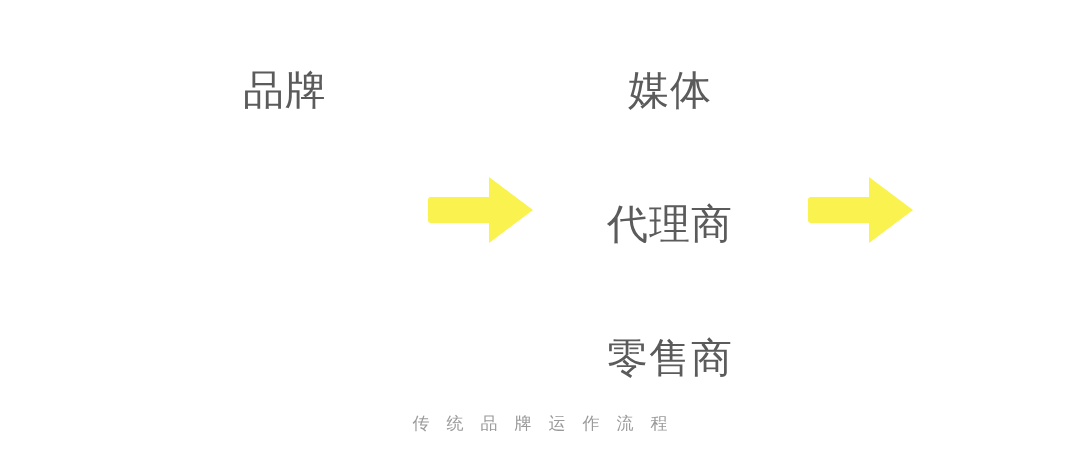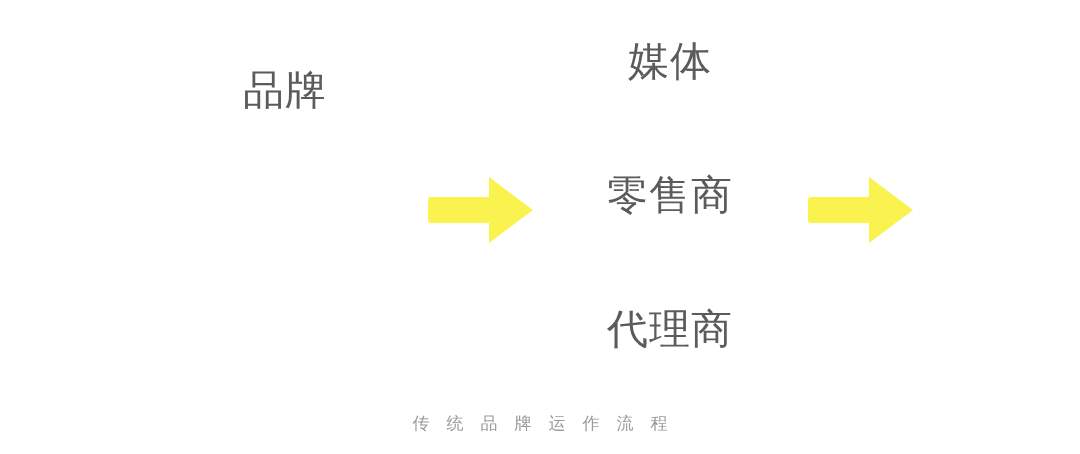--- a/index.html
+++ b/index.html
@@ -53,21 +53,21 @@
   
   .col-source {
     width: 260px;
     height: 280px;
   }
 
   
   .col-middle {
     width: 250px;
     height: 280px;
-    justify-content: flex-end;
+    justify-content: space-between;
     gap: 93px;
   }
 
   
   .col-target {
     width: 260px;
     height: 280px;
   }
 
   
@@ -110,22 +110,22 @@
     </div>
 
     <div class="col-arrow">
       <svg class="arrow-svg" width="110" height="68" viewBox="0 0 110 68">
         <path d="M3 24 Q3 21 6 21 L64 21 L64 1 L108 34 L64 67 L64 47 L6 47 Q3 47 3 44 Z" fill="#faf24f"></path>
       </svg>
     </div>
 
     <div class="node-col col-middle">
       <div class="node-label">媒体</div>
+      <div class="node-label">代理商</div>
       <div class="node-label">零售商</div>
-      <div class="node-label">代理商</div>
     </div>
 
     <div class="col-arrow">
       <svg class="arrow-svg" width="110" height="68" viewBox="0 0 110 68">
         <path d="M3 24 Q3 21 6 21 L64 21 L64 1 L108 34 L64 67 L64 47 L6 47 Q3 47 3 44 Z" fill="#faf24f"></path>
       </svg>
     </div>
 
 
   </div>

